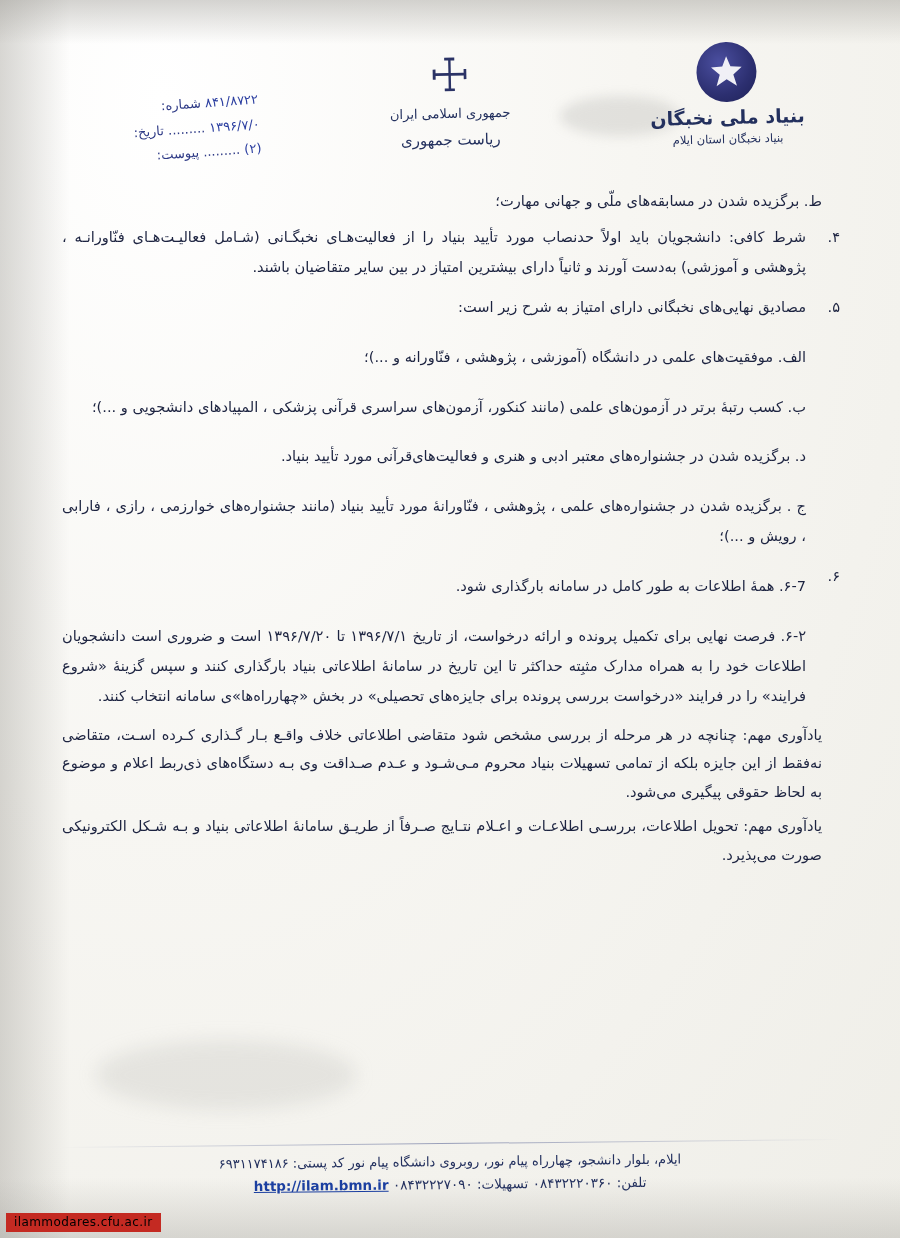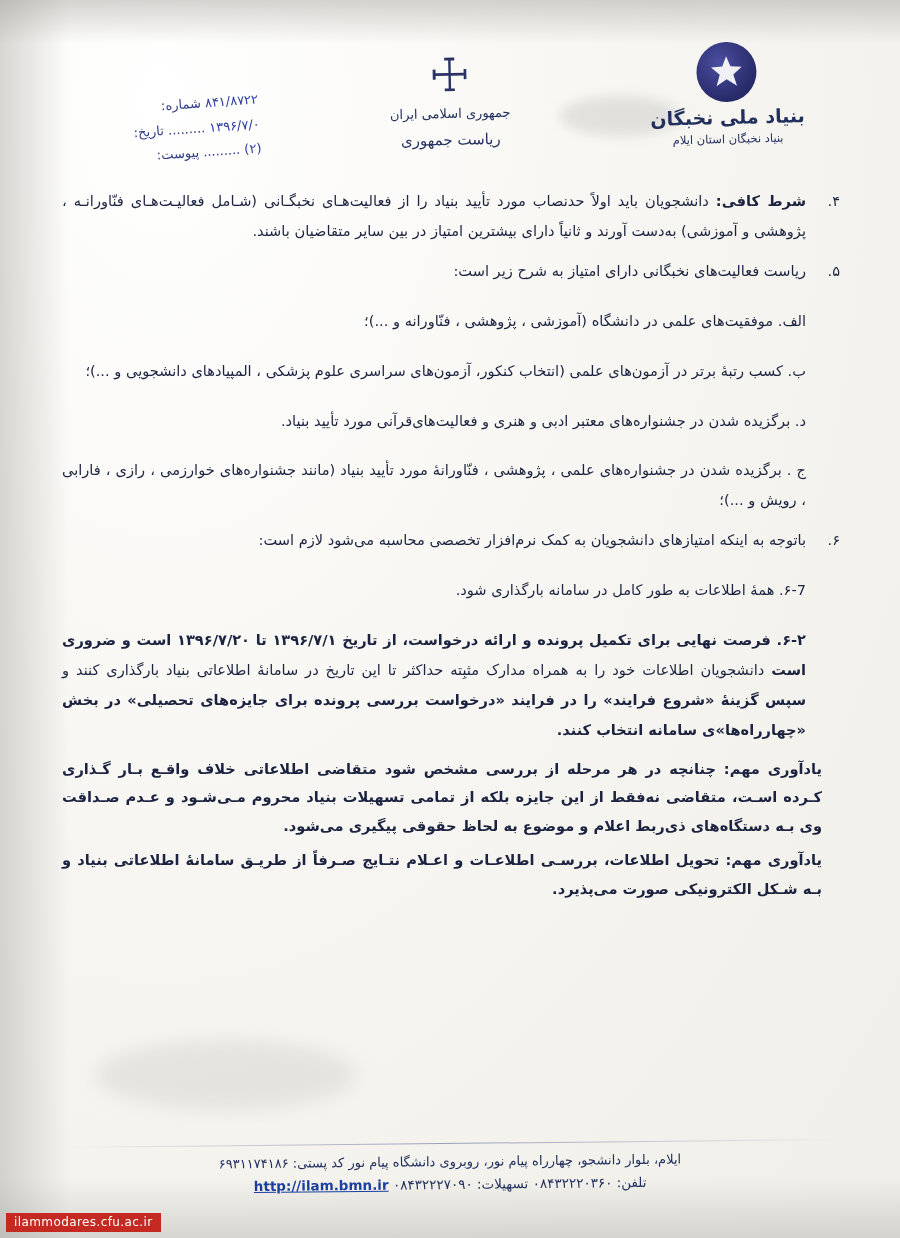--- a/index.html
+++ b/index.html
@@ -146,21 +146,21 @@
   .hang {
     position: relative;
     padding-right: 34px;
   }
   .hang .num {
     position: absolute;
     right: 0;
     top: 0;
     font-family: "DejaVu Sans", sans-serif;
   }
-  .b { font-weight: bold; }
+  .b { font-weight: normal; }
   .tight { line-height: 1.95; }
   .blk { margin-top: 10px; }
 
   
   .footer {
     position: absolute;
     bottom: 46px;
     left: 60px;
     right: 60px;
     text-align: center;
@@ -183,21 +183,21 @@
     color: #1b3fa0;
     text-decoration: underline;
     font-family: "DejaVu Sans", sans-serif;
     font-weight: bold;
   }
   .watermark {
     position: absolute;
     left: 6px;
     bottom: 6px;
     background: #c42a22;
-    color: #ffffff;
+    color: #000000;
     font-size: 12px;
     padding: 2px 8px 3px 8px;
     letter-spacing: .4px;
     font-family: "DejaVu Sans", sans-serif;
     direction: ltr;
   }
 </style>
 </head>
 <body>
 
@@ -237,40 +237,40 @@
     <div class="logo-right">
       <div class="logo-mark"></div>
       <div class="logo-title">بنیاد ملی نخبگان</div>
       <div class="logo-sub">بنیاد نخبگان استان ایلام</div>
     </div>
 
   </div>
 
   <div class="body">
 
+    <p class="para indent-2">ط. برگزیده شدن در مسابقه‌های ملّی و جهانی مهارت؛</p>
 
     <div class="para hang">
       <span class="num">۴.</span>
       <span class="b">شرط کافی:</span>
       <span>دانشجویان باید اولاً حدنصاب مورد تأیید بنیاد را از فعالیت‌هـای نخبگـانی (شـامل فعالیـت‌هـای فنّاورانـه ، پژوهشی و آموزشی) به‌دست آورند و ثانیاً دارای بیشترین امتیاز در بین سایر متقاضیان باشند.</span>
     </div>
 
 
     <div class="para hang blk">
       <span class="num">۵.</span>
-      <span>ریاست فعالیت‌های نخبگانی دارای امتیاز به شرح زیر است:</span>
+      <span>مصادیق نهایی‌های نخبگانی دارای امتیاز به شرح زیر است:</span>
     </div>
     <p class="para indent-1">الف. موفقیت‌های علمی در دانشگاه (آموزشی ، پژوهشی ، فنّاورانه و ...)؛</p>
-    <p class="para indent-1">ب. کسب رتبۀ برتر در آزمون‌های علمی (انتخاب کنکور، آزمون‌های سراسری علوم پزشکی ، المپیادهای دانشجویی و ...)؛</p>
+    <p class="para indent-1">ب. کسب رتبۀ برتر در آزمون‌های علمی (مانند کنکور، آزمون‌های سراسری قرآنی پزشکی ، المپیادهای دانشجویی و ...)؛</p>
     <p class="para indent-1">د. برگزیده شدن در جشنواره‌های معتبر ادبی و هنری و فعالیت‌های‌قرآنی مورد تأیید بنیاد.</p>
     <p class="para indent-1">ج . برگزیده شدن در جشنواره‌های علمی ، پژوهشی ، فنّاورانۀ مورد تأیید بنیاد (مانند جشنواره‌های خوارزمی ، رازی ، فارابی ، رویش و ...)؛</p>
 
     <div class="para hang blk">
       <span class="num">۶.</span>
-      <span>باتوجه به اینکه امتیازهای دانشجویان به کمک نرم‌افزار تخصصی محاسبه می‌شود لازم است:</span>
     </div>
     <p class="para indent-1">۶-7. همۀ اطلاعات به طور کامل در سامانه بارگذاری شود.</p>
 
     <div class="para indent-1">
       <span class="b">۶-۲. فرصت نهایی برای تکمیل پرونده و ارائه درخواست، از تاریخ ۱۳۹۶/۷/۱ تا ۱۳۹۶/۷/۲۰ است و ضروری است</span>
       <span>دانشجویان اطلاعات خود را به همراه مدارک مثبِته حداکثر تا این تاریخ در سامانۀ اطلاعاتی بنیاد بارگذاری کنند و</span>
       <span class="b">سپس گزینۀ «شروع فرایند» را در فرایند «درخواست بررسی پرونده برای جایزه‌های تحصیلی» در بخش «چهارراه‌ها»ی سامانه انتخاب کنند.</span>
     </div>
 
     <div class="para indent-2 b tight blk">

